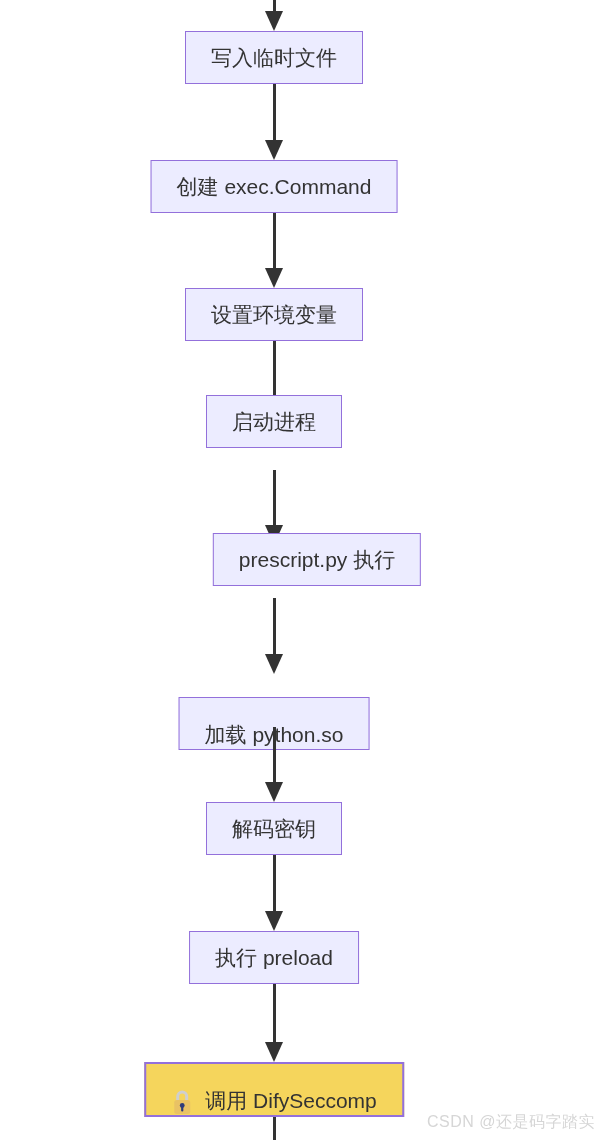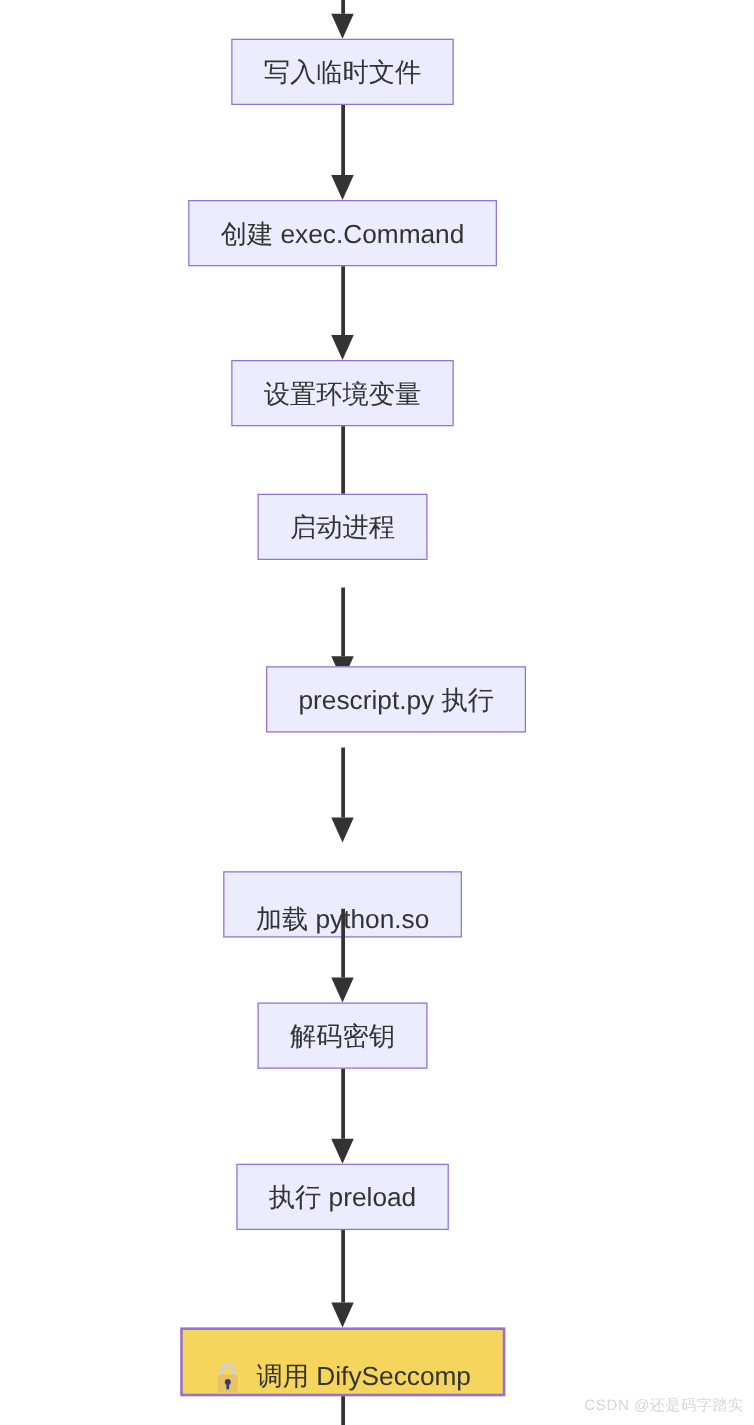--- a/index.html
+++ b/index.html
@@ -88,21 +88,21 @@
   .e9 { top: 1117px; height: 23px; }
 
   .lock {
     display: inline-flex;
     align-items: center;
   }
   .watermark {
     position: absolute;
     right: 8px;
     bottom: 7px;
-    font-size: 12px;
+    font-size: 16px;
     color: #d6d6d6;
     letter-spacing: 0.5px;
   }
 </style>
 </head>
 <body>
 
 <div class="stage">
 
   <div class="edge e0">

